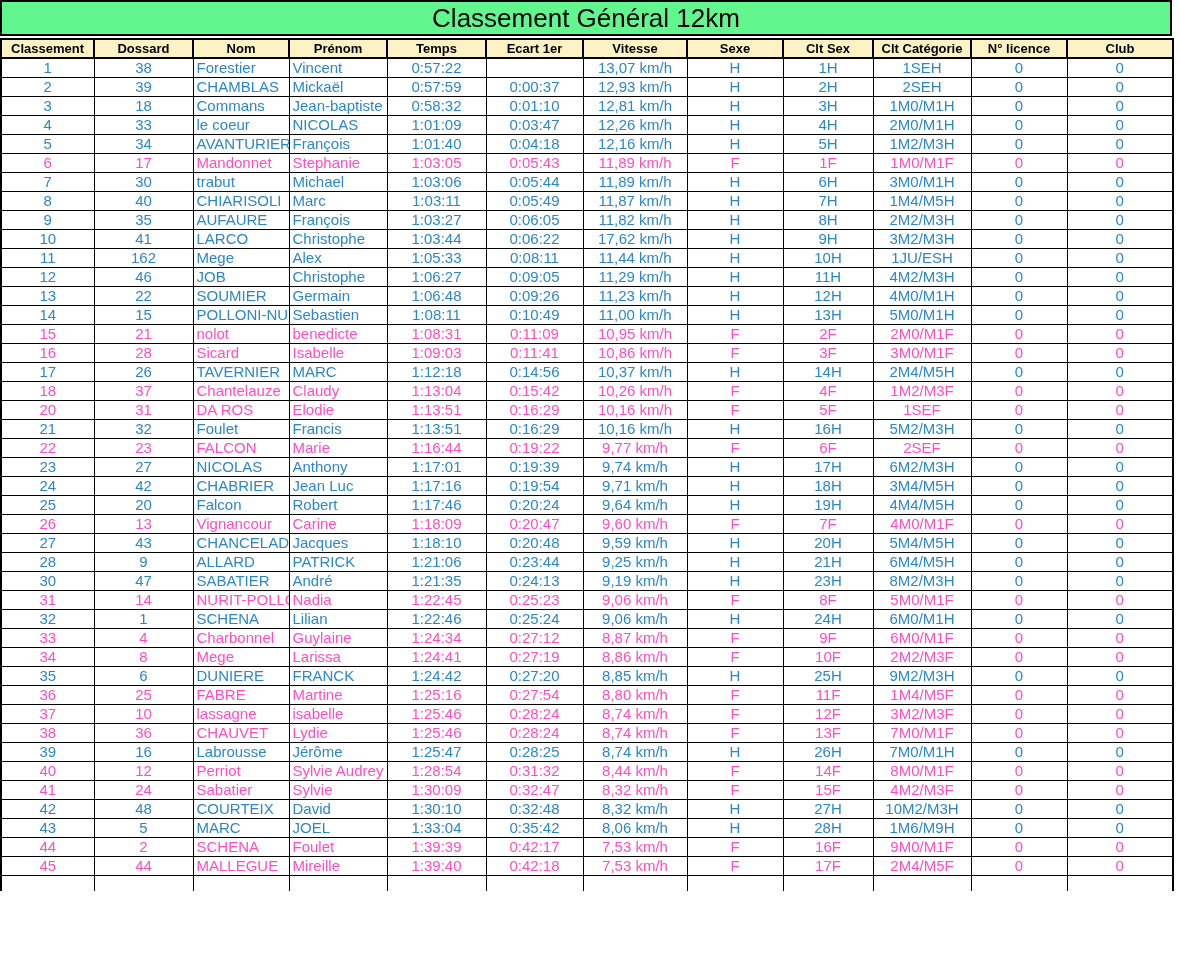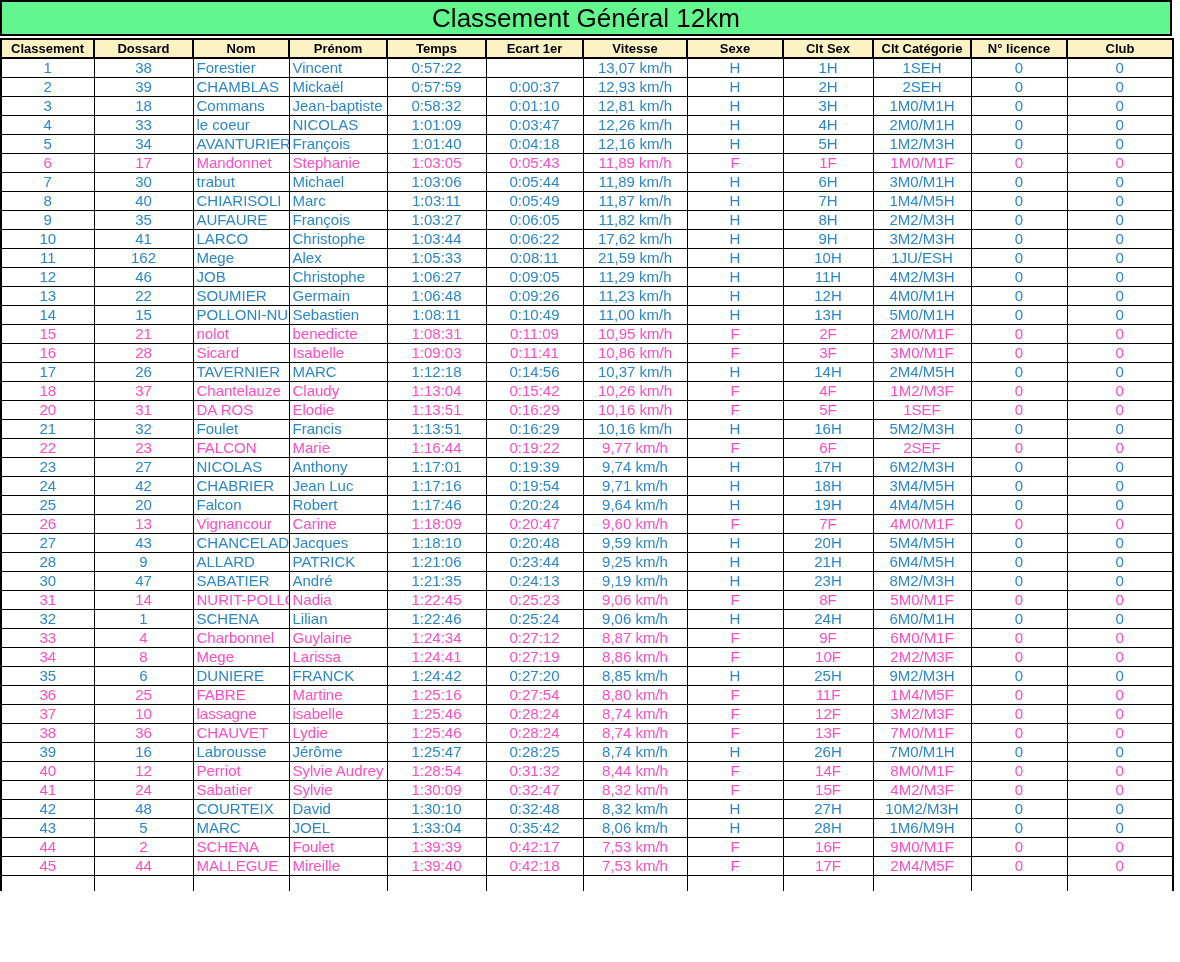--- a/index.html
+++ b/index.html
@@ -238,21 +238,21 @@
           <td>0</td>
           <td>0</td>
         </tr>
         <tr class="sex-h">
           <td>11</td>
           <td>162</td>
           <td class="left">Mege</td>
           <td class="left">Alex</td>
           <td>1:05:33</td>
           <td>0:08:11</td>
-          <td>21,59 km/h</td>
+          <td>11,44 km/h</td>
           <td>H</td>
           <td>10H</td>
           <td>1JU/ESH</td>
           <td>0</td>
           <td>0</td>
         </tr>
         <tr class="sex-h">
           <td>12</td>
           <td>46</td>
           <td class="left">JOB</td>

